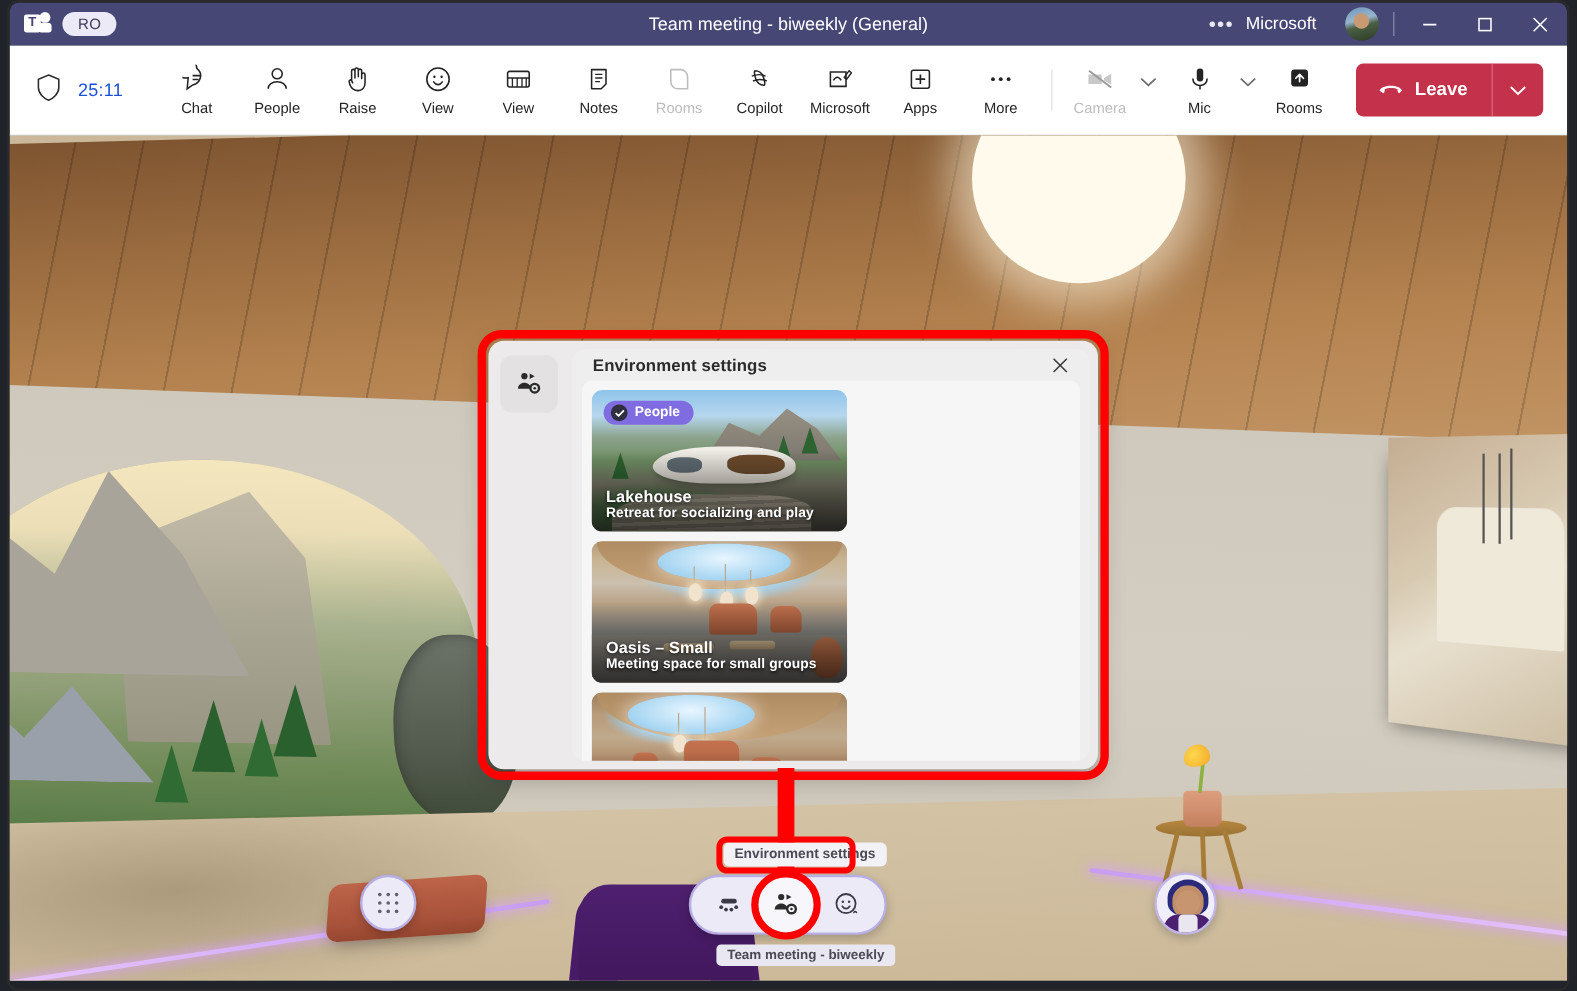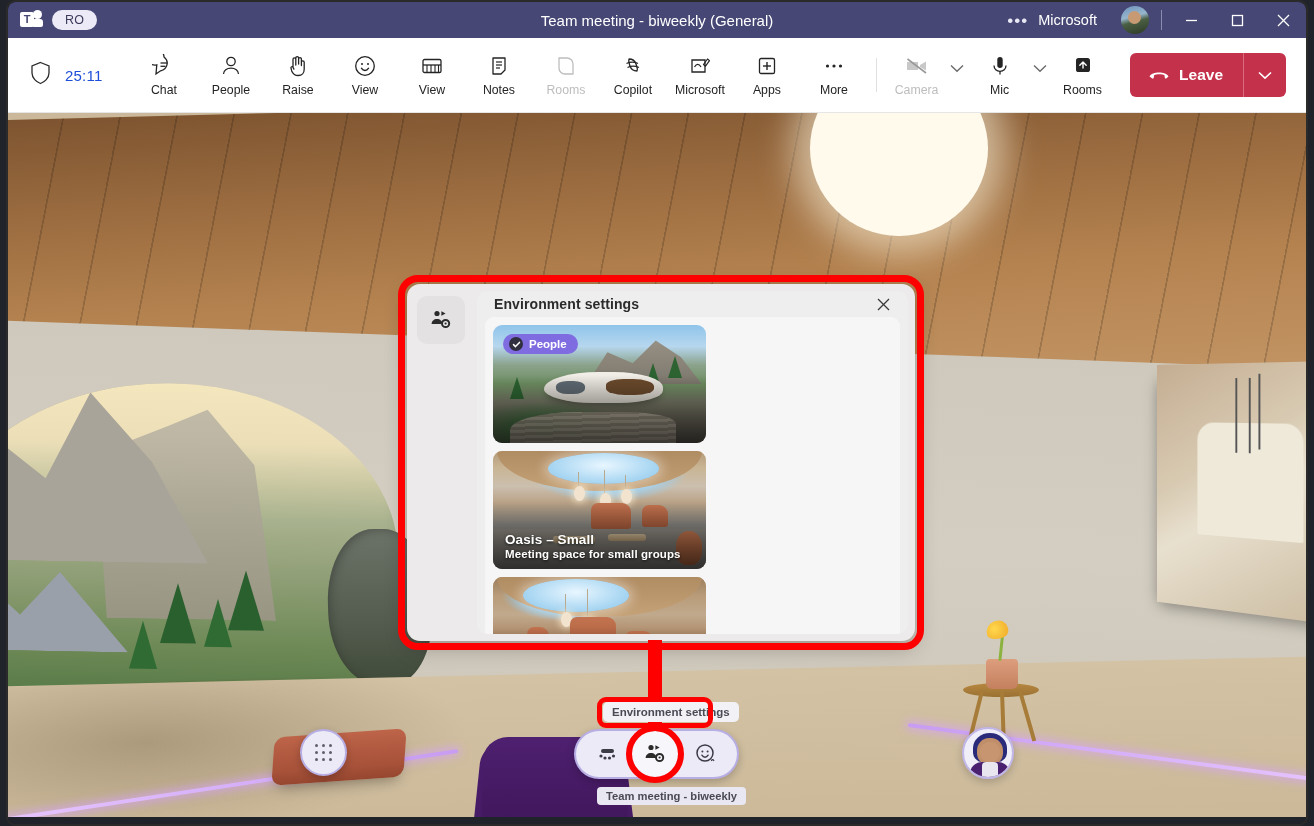--- a/index.html
+++ b/index.html
@@ -798,20 +798,24 @@
               <div class="lh-steps"></div>
             </div>
             <div class="env-scrim"></div>
             <div class="current-badge">
               <span class="badge-check">
                 <svg width="9" height="9" viewBox="0 0 9 9">
                     <path d="M1.5 4.6 3.5 6.6 7.5 2.4" fill="none" stroke="#fff" stroke-width="1.5" stroke-linecap="round" stroke-linejoin="round"></path>
                   </svg>
               </span>
               <span>People</span>
+            </div>
+            <div class="env-text">
+              <div class="env-name">Lakehouse</div>
+              <div class="env-desc">Retreat for socializing and play</div>
             </div>
           </div>
 
           <div class="env-card selected">
             <div class="env-img oasis-small">
               <div class="os-ceil"></div>
               <div class="os-oculus"></div>
               <div class="os-lampwire" style="left:40%; top:18%; height:16%;"></div>
               <div class="os-lamp" style="left:38%; top:30%;"></div>
               <div class="os-lampwire" style="left:52%; top:16%; height:22%;"></div>

